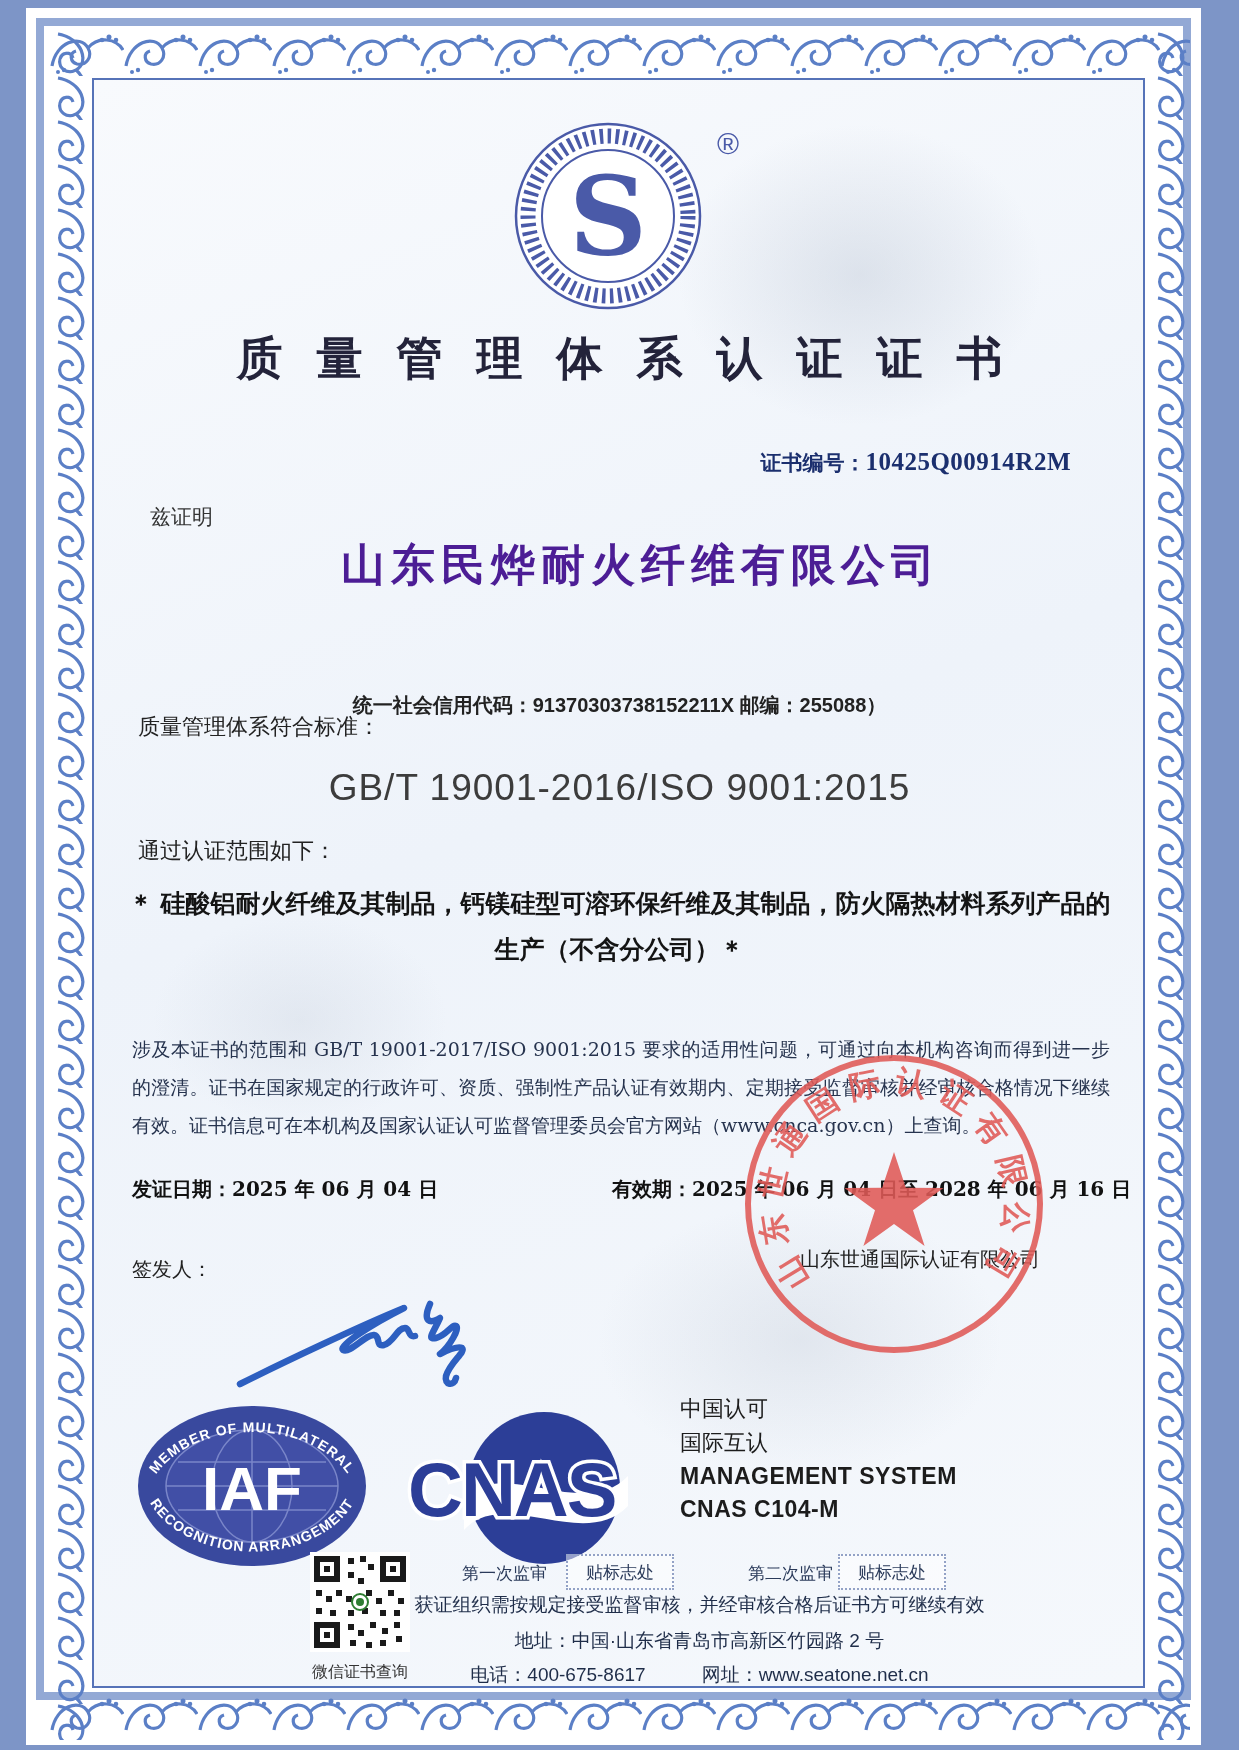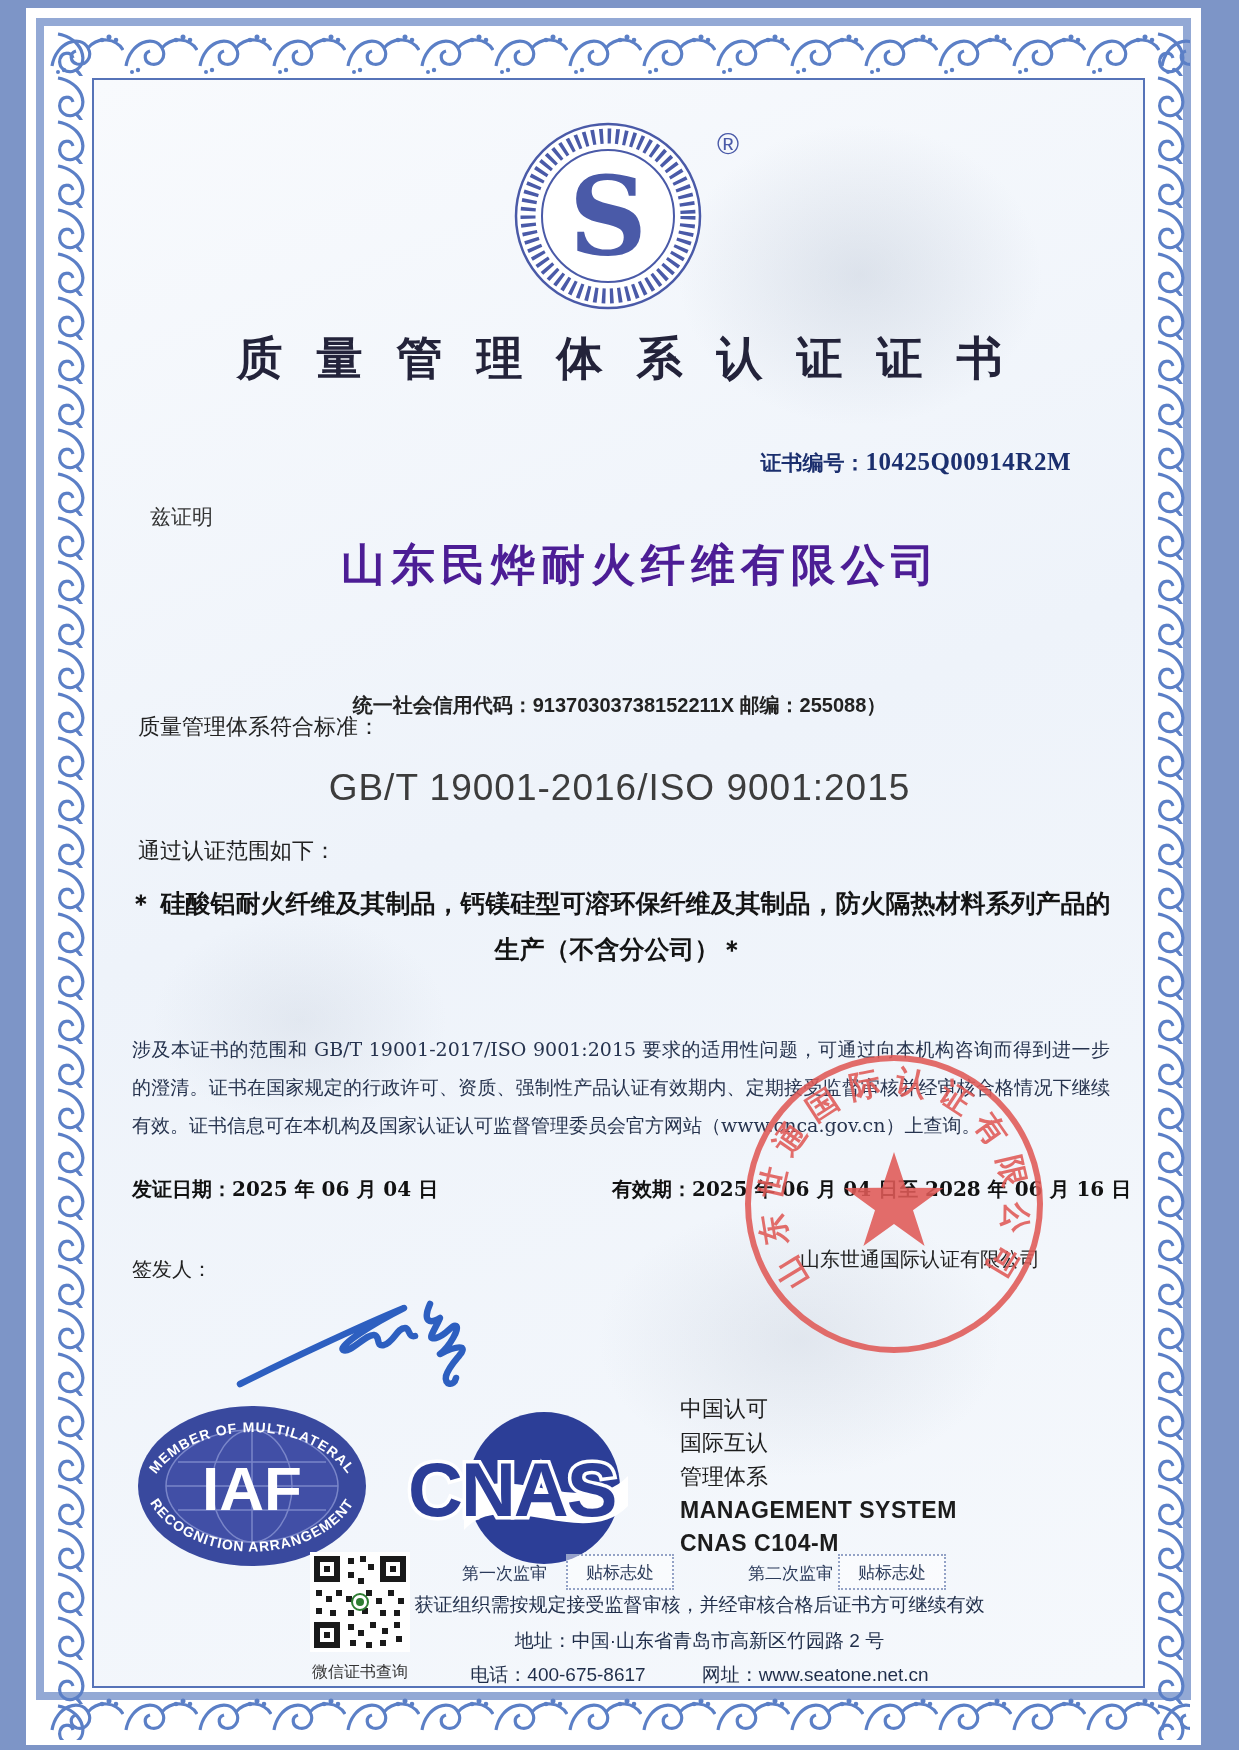--- a/index.html
+++ b/index.html
@@ -193,21 +193,20 @@
 
   <svg class="logo-cnas" width="240" height="170" viewBox="0 0 240 170">
     <circle cx="138" cy="82" r="76" fill="#2c3e97"></circle>
     <path d="M 58 92 C 98 50, 178 116, 222 70 L 222 100 C 178 146, 98 80, 58 124 Z" fill="#ffffff"></path>
     <text x="2" y="110" font-size="76" font-weight="bold" fill="#2c3e97" stroke="#ffffff" stroke-width="7" paint-order="stroke" letter-spacing="-2" font-family="'Liberation Sans',sans-serif">CNAS</text>
   </svg>
 
   <div class="abs accred">
     <div class="zh">中国认可</div>
     <div class="zh">国际互认</div>
-    <div class="zh">管理体系</div>
     <div class="en">MANAGEMENT SYSTEM</div>
     <div class="en">CNAS C104-M</div>
   </div>
 
   <svg class="qr" width="100" height="100" viewBox="0 0 100 100">
     <rect width="100" height="100" fill="#ffffff"></rect>
     <g fill="#1a1a1a">
       <rect x="4" y="4" width="26" height="26"></rect>
         <rect x="70" y="4" width="26" height="26"></rect>
         <rect x="4" y="70" width="26" height="26"></rect>

